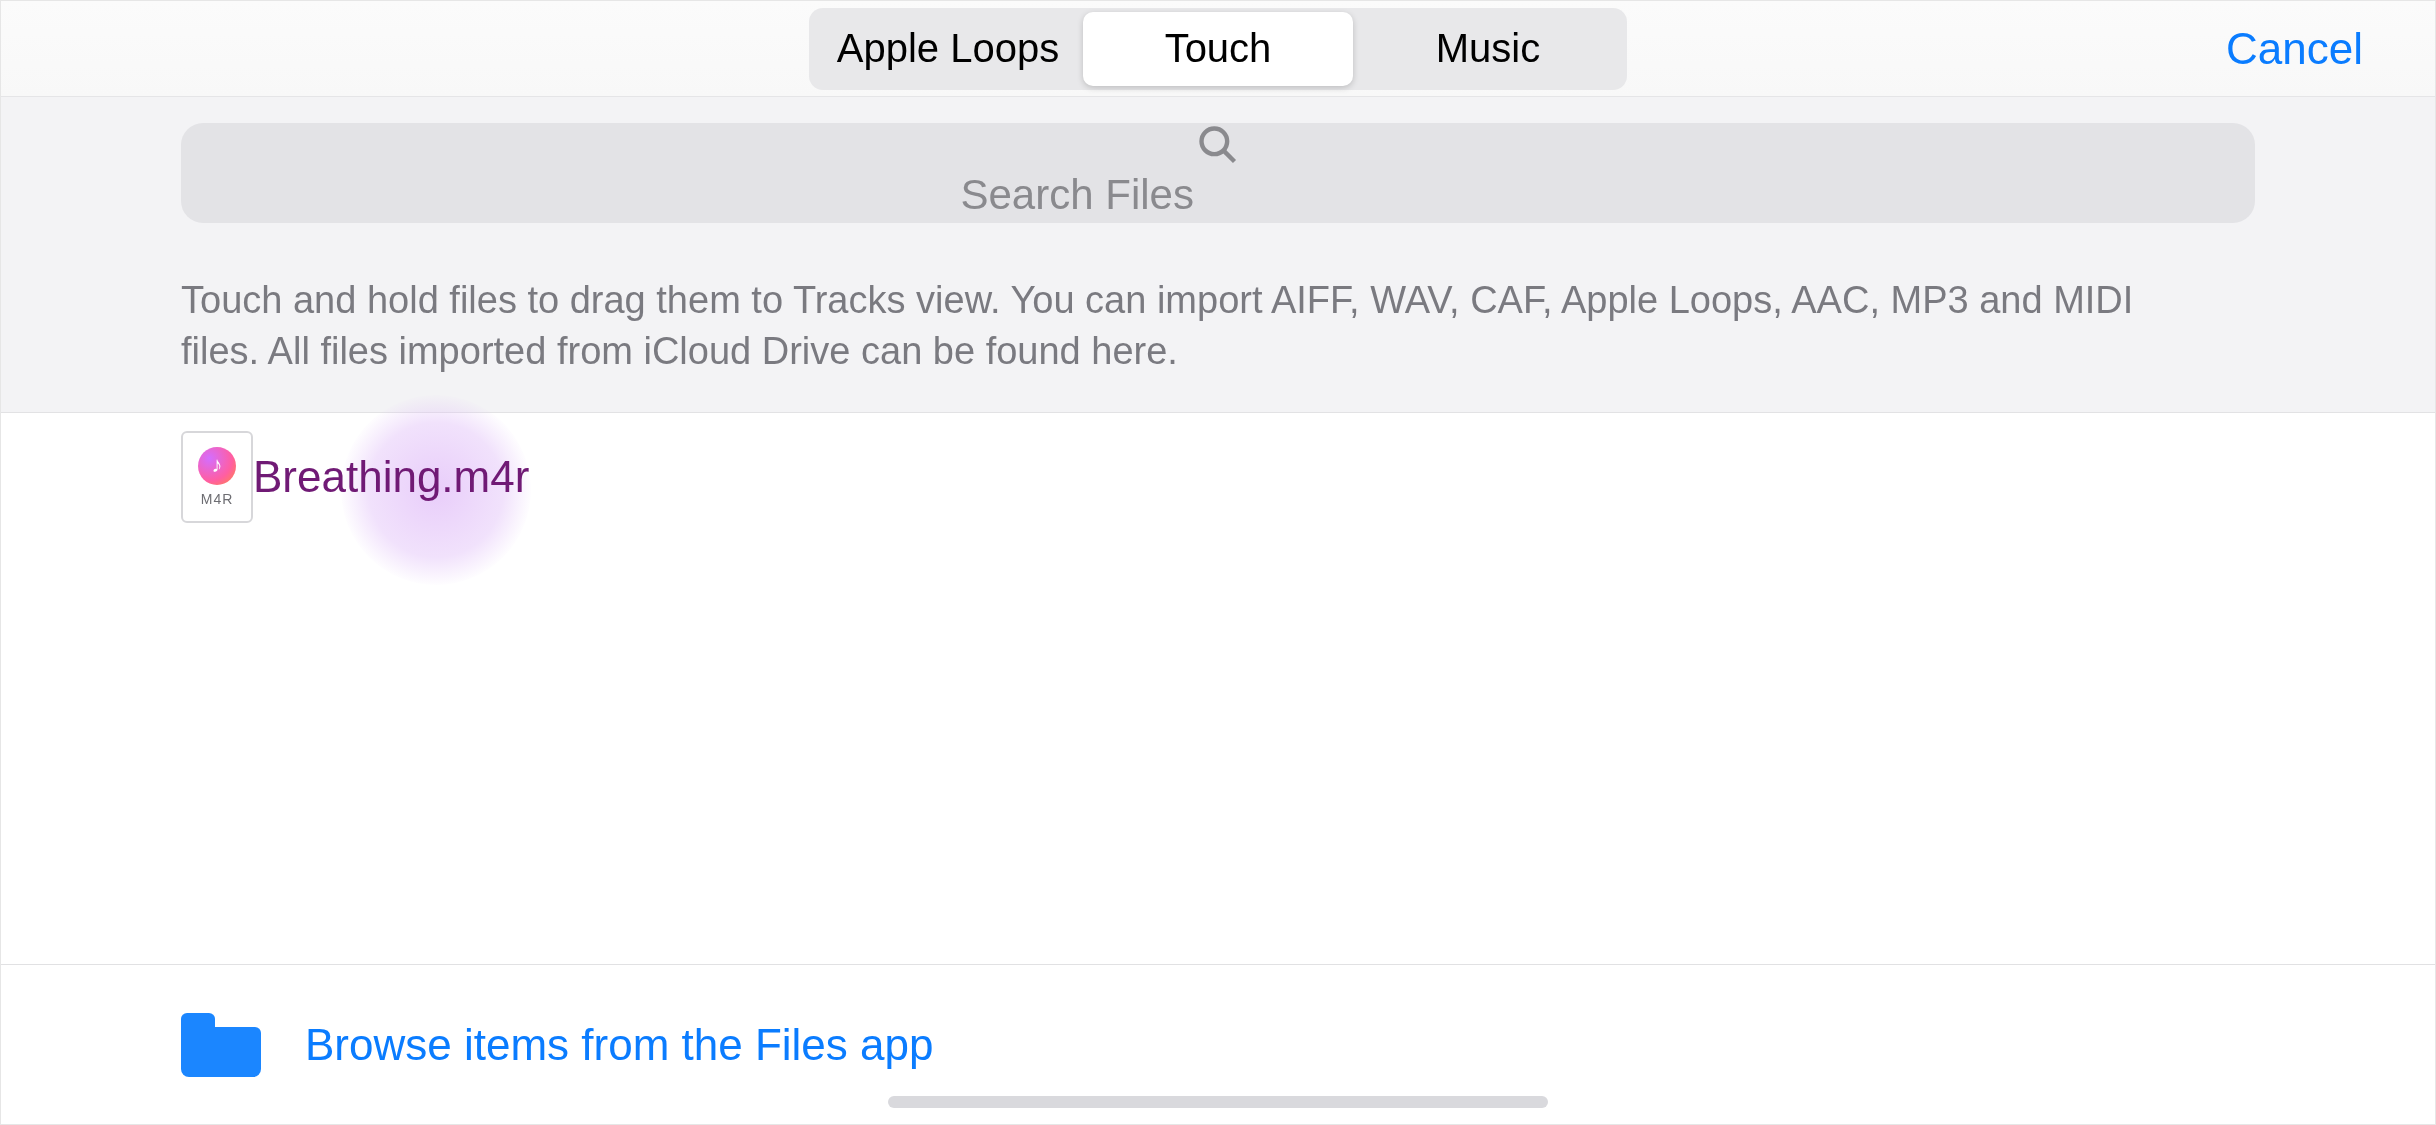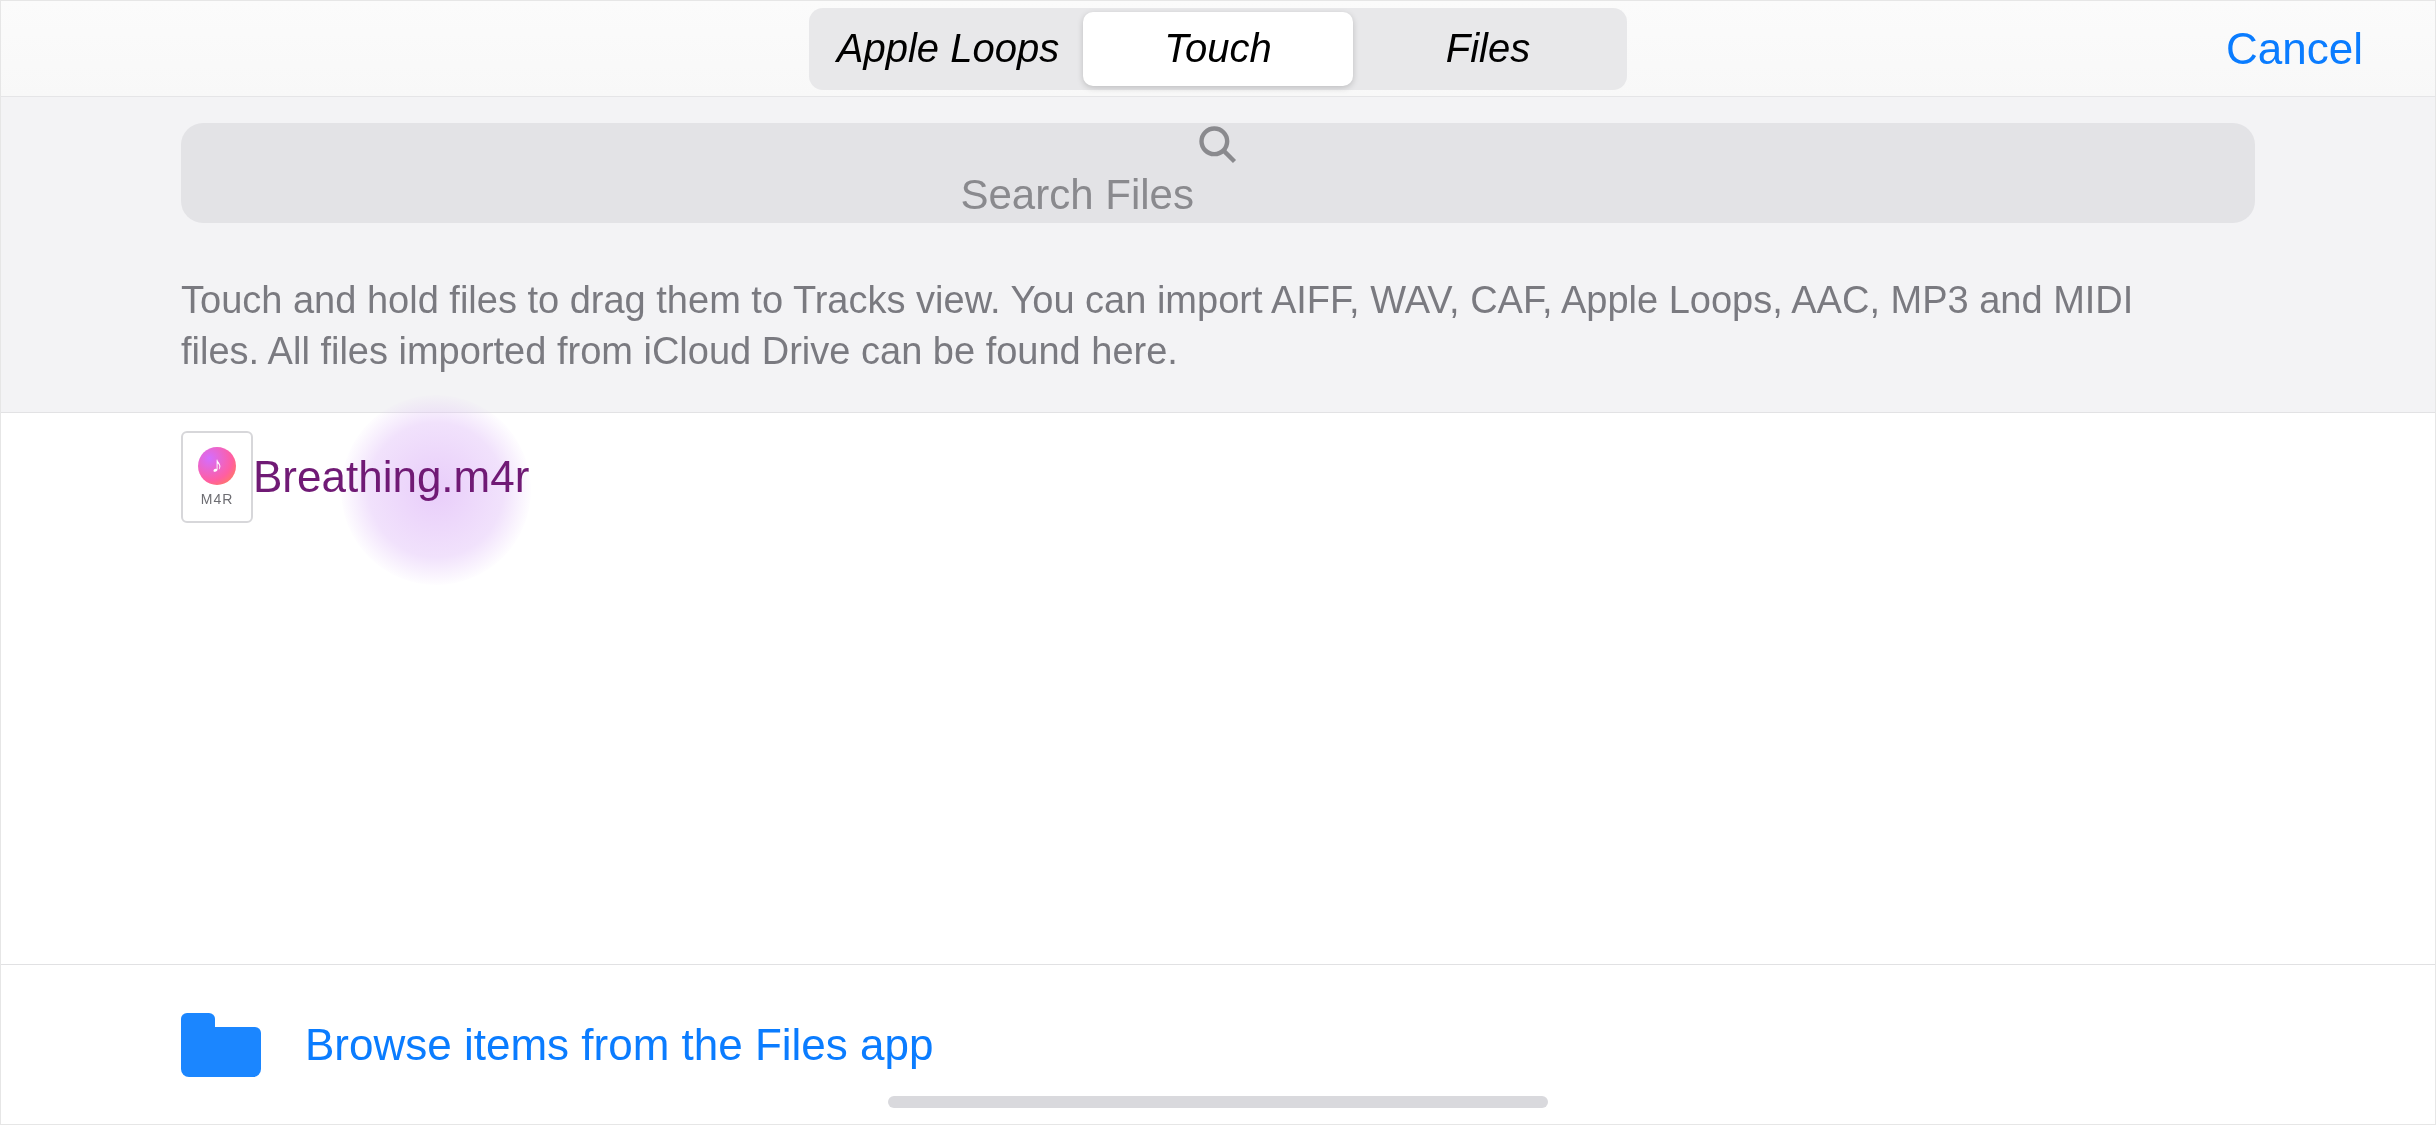--- a/index.html
+++ b/index.html
@@ -39,21 +39,20 @@
     min-width: 270px;
     height: 74px;
     display: flex;
     align-items: center;
     justify-content: center;
     font-size: 40px;
     color: #000;
     border-radius: 10px;
     cursor: pointer;
     user-select: none;
-    font-style: italic;
   }
   .seg-item.active {
     background: #ffffff;
     box-shadow: 0 2px 6px rgba(0,0,0,0.18);
     font-weight: 500;
   }
   .cancel {
     position: absolute;
     right: 72px;
     top: 50%;
@@ -227,21 +226,21 @@
 </style>
 </head>
 <body>
 
 <div class="root">
 
   <div class="header">
     <div class="seg-wrap">
       <div class="seg-item">Apple Loops</div>
       <div class="seg-item active">Touch</div>
-      <div class="seg-item">Files</div>
+      <div class="seg-item">Music</div>
     </div>
     <div class="cancel">Cancel</div>
   </div>
 
   <div class="upper">
     <div class="searchbar">
       <span class="search-icon">
         <svg viewBox="0 0 24 24" fill="none" stroke="#8a8a8e" stroke-width="2.4">
           <circle cx="10" cy="10" r="7"></circle>
           <line x1="15.2" y1="15.2" x2="21" y2="21"></line>

